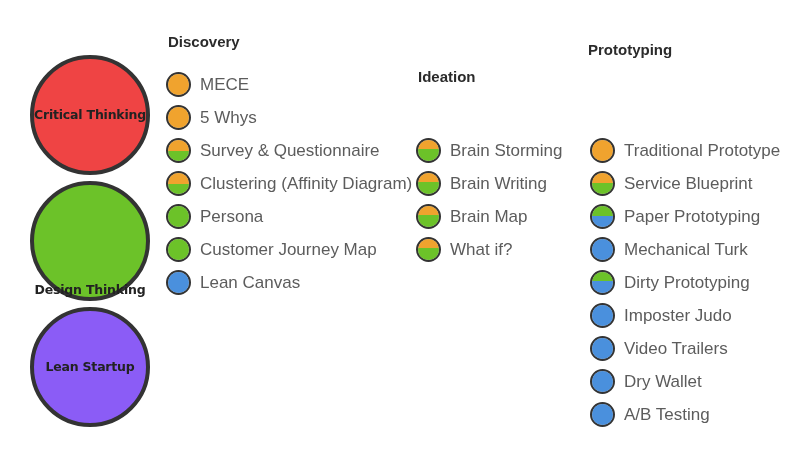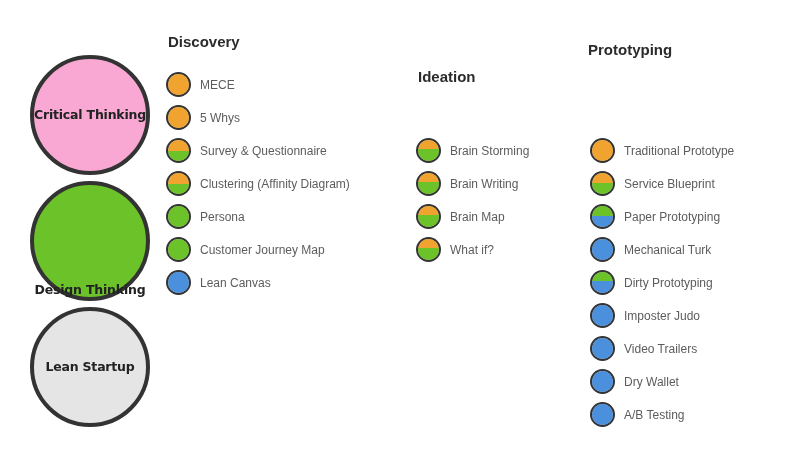--- a/index.html
+++ b/index.html
@@ -85,38 +85,38 @@
     position: absolute;
     left: 0;
     width: 100%;
   }
   .bullet .half-top    { top: 0; }
   .bullet .half-bottom { bottom: 0; }
 
   .item-label {
     margin-left: 9px;
     font-family: "Liberation Sans", sans-serif;
-    font-size: 12px;
+    font-size: 17px;
     color: #5c5c5c;
     white-space: nowrap;
     line-height: 1;
   }
 </style>
 </head>
 <body>
 
 <div id="canvas">
 
-  <div class="big-circle" id="big-critical-thinking" style="background: #f9a8d4;">
+  <div class="big-circle" id="big-critical-thinking" style="background: #ef4444;">
     <span class="big-circle-label">Critical Thinking</span>
   </div>
   <div class="big-circle" id="big-design-thinking" style="background: rgb(108, 194, 41);">
     <span class="big-circle-label">Design Thinking</span>
   </div>
-  <div class="big-circle" id="big-lean-startup" style="background: #e5e5e5; justify-content: center;">
+  <div class="big-circle" id="big-lean-startup" style="background: #8b5cf6; justify-content: center;">
     <span class="big-circle-label">Lean Startup</span>
   </div>
 
   <div class="col-header" id="header-discovery">Discovery</div>
   <div class="col-header" id="header-ideation">Ideation</div>
   <div class="col-header" id="header-prototyping">Prototyping</div>
 
   <div class="column" id="column-discovery">
       <div class="list-item">
         <span class="bullet">

